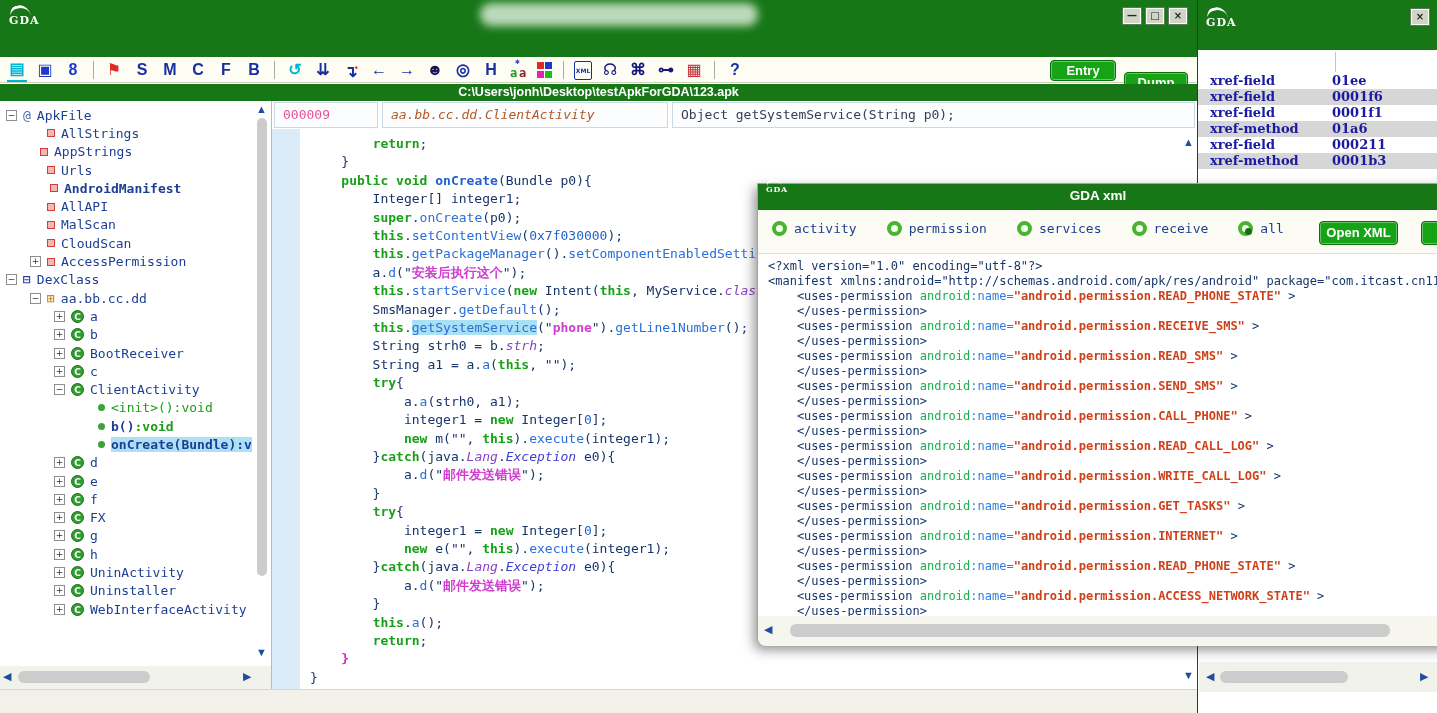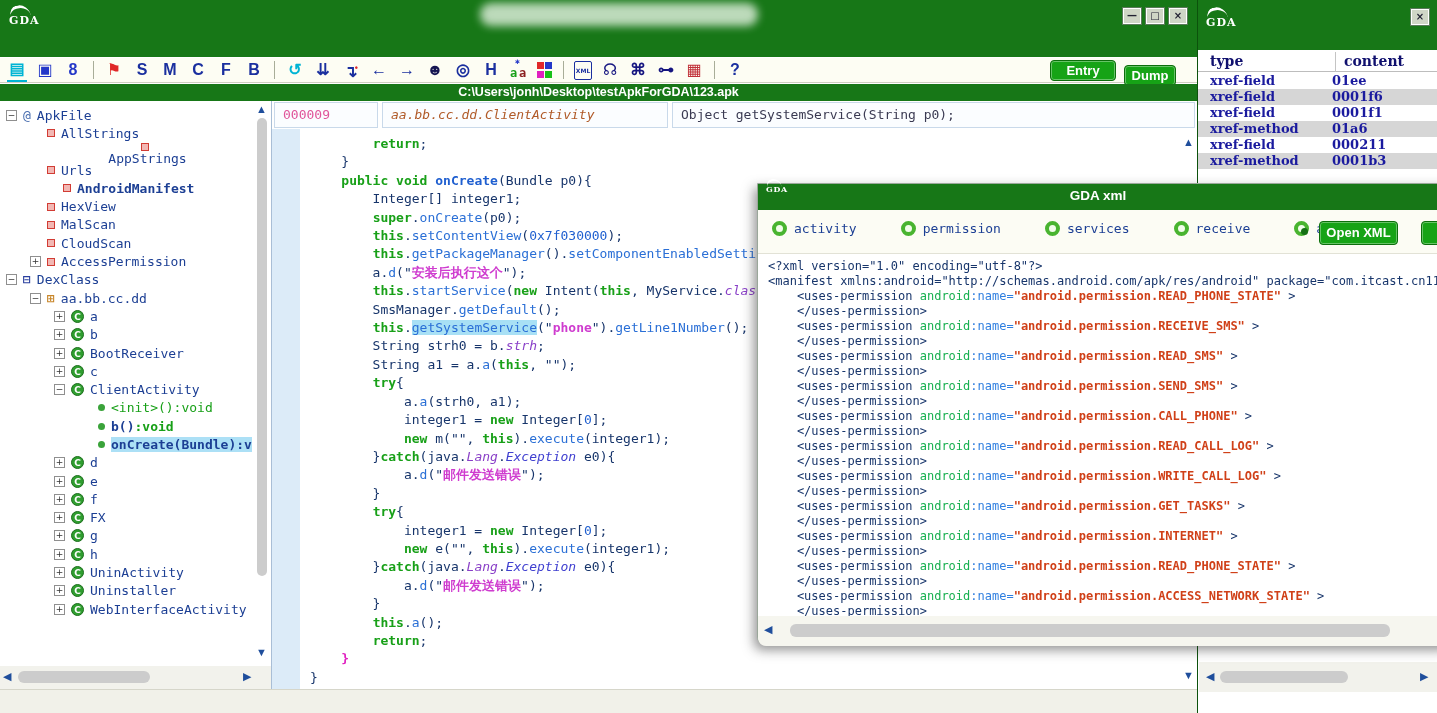--- a/index.html
+++ b/index.html
@@ -20,21 +20,21 @@
   .tb-sep{width:1px;height:18px;background:#a8ad98;margin:0 2px}
   .tb-aa{position:relative;width:20px;height:20px;font:bold 12px "DejaVu Sans Mono",monospace;cursor:pointer}
   .tb-aa .a1{position:absolute;left:1px;top:6px;color:#18a018}
   .tb-aa .a2{position:absolute;left:10px;top:6px;color:#8b2020}
   .tb-aa .st{position:absolute;left:6px;top:-3px;font-size:8px;color:#2438c8}
   .tb-sq{width:16px;height:16px;display:grid;grid-template-columns:7px 7px;grid-gap:1px;cursor:pointer}
   .tb-sq div{width:7px;height:7px}
   .tb-xml{width:18px;height:19px;border:1.5px solid #1a2f9f;border-radius:2px;font:bold 6px "DejaVu Sans",sans-serif;color:#1a2f9f;text-align:center;line-height:17px;cursor:pointer}
   .gbtn{position:absolute;background:#16a316;border:1px solid #0c6e0c;border-radius:4px;color:#fff;font:bold 13px "Liberation Sans",sans-serif;text-align:center;cursor:pointer;box-shadow:inset 0 0 0 1px rgba(255,255,255,.35)}
   #entry-btn{left:1050px;top:60px;width:66px;height:21px;line-height:19px}
-  #dump-btn{left:1124px;top:65px;width:52px;height:21px;line-height:19px}
+  #dump-btn{left:1124px;top:72px;width:64px;height:21px;line-height:19px}
   .pathbar{position:absolute;left:0;top:84px;right:0;height:17px;background:#177717;color:#fff;font:bold 12.5px "Liberation Sans",sans-serif;text-align:center;line-height:17px}
   
   .tree-panel{position:absolute;left:0;top:101px;width:272px;height:588px;background:#fff;border-right:1px solid #a9bed6;overflow:hidden}
   .tree-rows{position:absolute;left:0;top:0;width:272px;height:562px;overflow:hidden;padding-top:5px;font:13px "DejaVu Sans Mono",monospace}
   .trow{height:18.3px;display:flex;align-items:center;white-space:nowrap}
   .texp{width:11px;height:11px;border:1px solid #8f8f8f;background:#fff;font:9px "DejaVu Sans",sans-serif;color:#333;text-align:center;line-height:9px;margin-right:6px;flex:none}
   .tspacer{width:17px;flex:none}
   .tico{margin-right:6px;flex:none}
   .ico-at{color:#4a6fb0;font-size:13px}
   .ico-pkg{color:#c8862a;font-weight:bold;font-size:13px}
@@ -75,21 +75,21 @@
   .xref-rows{position:absolute;left:0;top:73px;right:0;font:bold 13px "DejaVu Serif",serif;color:#1a1a9e}
   .xrow{height:16px;line-height:16px;display:flex}
   .xrow .c1{width:134px;padding-left:12px}
   .xrow.alt{background:#d6d6d6}
   
   #xml-popup{left:757px;top:183px;width:696px;height:462px;background:#fff;z-index:50;border-radius:0 0 8px 8px;box-shadow:-3px 5px 12px rgba(40,40,40,.5);border:1px solid #9aa79a}
   .xp-head{position:absolute;left:0;top:0;right:0;height:26px;background:#177717}
   .xp-title{position:absolute;left:0;top:4px;width:680px;text-align:center;color:#fff;font:bold 13.5px "Liberation Sans",sans-serif}
   .xp-logo{position:absolute;left:8px;top:-6px;transform:scale(.72);transform-origin:left top}
   .xp-ctrl{position:absolute;left:0;top:26px;right:0;height:44px;background:#fcfcf4;border-bottom:1px solid #e2e2d6}
-  .radios{position:absolute;left:14px;top:11px;display:flex;gap:44px}
+  .radios{position:absolute;left:14px;top:11px;display:flex;gap:30px}
   .radio{display:flex;align-items:center;cursor:pointer}
   .rdot{width:15px;height:15px;border-radius:50%;border:4px solid #49b430;background:#f2fdeb;margin-right:7px;position:relative;flex:none}
   .rdot .sel{position:absolute;left:3px;top:3px;width:7px;height:7px;border-radius:50%;background:#157015}
   .radio span.lbl{font:13px "DejaVu Sans Mono",monospace;color:#1c3f94}
   #openxml-btn{left:561px;top:11px;width:79px;height:24px;line-height:22px}
   #partial-btn{left:663px;top:11px;width:62px;height:24px}
   .xp-content{position:absolute;left:0;top:70px;right:0;height:362px;overflow:hidden;padding:5px 0 0 10px;font:12px "DejaVu Sans Mono",monospace;line-height:15px;white-space:pre}
   .x{color:#17356b}.g{color:#18b050}.b{color:#2f7fe0}.o{color:#d04018;font-weight:bold}
   .xp-scroll{position:absolute;left:0;top:432px;right:0;height:30px;background:#f6f6ef;border-radius:0 0 8px 8px}
   
@@ -160,39 +160,39 @@
         <div class="trow" style="padding-left: 6px;">
           <div class="texp">−</div>
           <span class="tico ico-at">@</span>
           <span><span class="tn">ApkFile</span></span>
         </div>
         <div class="trow" style="padding-left: 30px;">
           <div class="tspacer"></div>
           <span class="tico ico-sq"></span>
           <span><span class="tn">AllStrings</span></span>
         </div>
-        <div class="trow" style="padding-left: 23px; flex-direction: column;">
+        <div class="trow" style="padding-left: 23px;">
           <div class="tspacer"></div>
           <span class="tico ico-sq"></span>
           <span><span class="tn">AppStrings</span></span>
         </div>
         <div class="trow" style="padding-left: 30px;">
           <div class="tspacer"></div>
           <span class="tico ico-sq"></span>
           <span><span class="tn">Urls</span></span>
         </div>
-        <div class="trow" style="padding-left: 46px;">
+        <div class="trow" style="padding-left: 33px;">
           <div class="tspacer"></div>
           <span class="tico ico-sq"></span>
           <span><span class="tnb">AndroidManifest</span></span>
         </div>
         <div class="trow" style="padding-left: 30px;">
           <div class="tspacer"></div>
           <span class="tico ico-sq"></span>
-          <span><span class="tn">HexView</span></span>
+          <span><span class="tn">AllAPI</span></span>
         </div>
         <div class="trow" style="padding-left: 30px;">
           <div class="tspacer"></div>
           <span class="tico ico-sq"></span>
           <span><span class="tn">MalScan</span></span>
         </div>
         <div class="trow" style="padding-left: 30px;">
           <div class="tspacer"></div>
           <span class="tico ico-sq"></span>
           <span><span class="tn">CloudScan</span></span>
@@ -320,24 +320,20 @@
   </div>
 
   <div class="mw-bottom"></div>
 </div>
 
 <div class="win" id="xref-win">
   <div class="xw-head">
     <div class="gda-logo" style="position:absolute;left:8px;top:6px"><span>GDA</span></div>
     <div class="wc-btn" style="position:absolute;right:8px;top:9px">×</div>
   </div>
-  <div class="xref-cols">
-    <span class="xref-col1">type</span>
-    <span class="xref-col2">content</span>
-  </div>
   <div class="xref-div"></div>
   <div class="xref-rows" id="xref-rows">
       <div class="xrow">
         <span class="c1">xref-field</span>
         <span class="c2">01ee</span>
       </div>
       <div class="xrow alt">
         <span class="c1">xref-field</span>
         <span class="c2">0001f6</span>
       </div>

